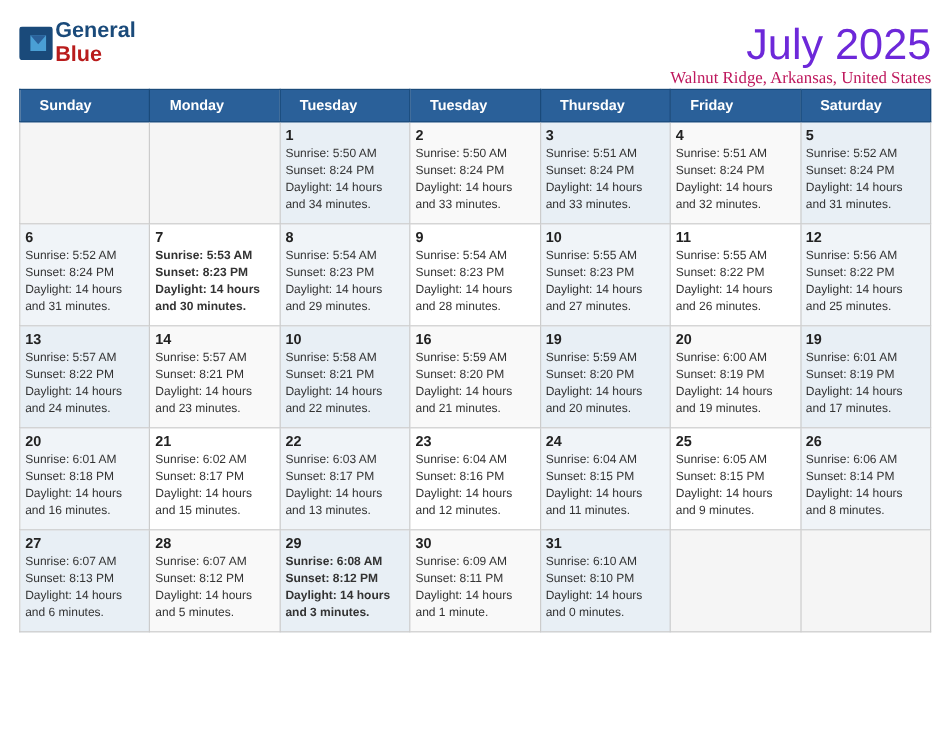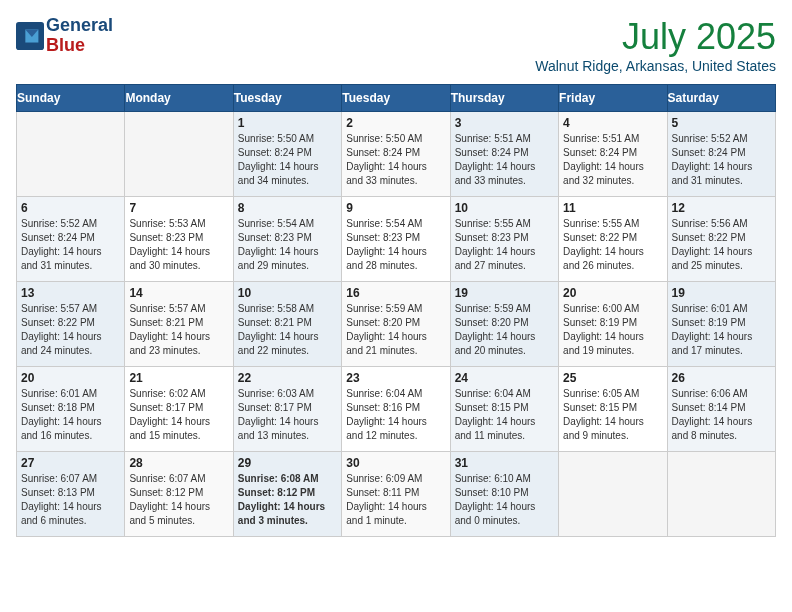--- a/index.html
+++ b/index.html
@@ -7,21 +7,20 @@
       font-family: Arial, sans-serif;
       background: #fff;
       width: 792px;
       min-height: 612px;
       padding: 16px;
     }
     .header {
       display: flex;
       justify-content: space-between;
       align-items: flex-start;
-      margin-bottom: 10px;
     }
     .logo {
       display: flex;
       align-items: center;
     }
     .logo-text {
       font-size: 18px;
       font-weight: bold;
       color: #1a4a7a;
       line-height: 1.1;
@@ -29,36 +28,37 @@
     .logo-icon {
       width: 28px;
       height: 28px;
       margin-right: 2px;
     }
     .title-block {
       text-align: right;
     }
     .month-title {
       font-size: 36px;
-      color: #15803d;
+      color: #6d28d9;
       font-weight: normal;
     }
     .location {
       font-size: 14px;
-      color: #0c4a6e;
+      color: #be185d;
+      font-family: Liberation Serif, serif;
     }
     table {
       width: 100%;
       border-collapse: collapse;
       font-size: 11px;
     }
     thead tr th {
       background: #2a6099;
       color: #fff;
-      padding: 6px 0;
+      padding: 6px 16px;
       text-align: left;
       font-size: 12px;
       font-weight: bold;
       border: 1px solid #1a4a7a;
     }
     tbody tr td {
       border: 1px solid #ccc;
       vertical-align: top;
       padding: 4px;
       width: 14.28%;
@@ -160,21 +160,21 @@
       </tr>
       <tr>
         <td>
           <div class="day-num">6</div>
           <div class="day-info" style="white-space: pre-line;">Sunrise: 5:52 AM
 Sunset: 8:24 PM
 Daylight: 14 hours and 31 minutes.</div>
         </td>
         <td>
           <div class="day-num">7</div>
-          <div class="day-info" style="white-space: pre-line;">Sunrise: 5:53 AM
+          <div class="day-info" style="white-space: pre-line; font-weight: bold;">Sunrise: 5:53 AM
 Sunset: 8:23 PM
 Daylight: 14 hours and 30 minutes.</div>
         </td>
         <td>
           <div class="day-num">8</div>
           <div class="day-info" style="white-space: pre-line;">Sunrise: 5:54 AM
 Sunset: 8:23 PM
 Daylight: 14 hours and 29 minutes.</div>
         </td>
         <td>

